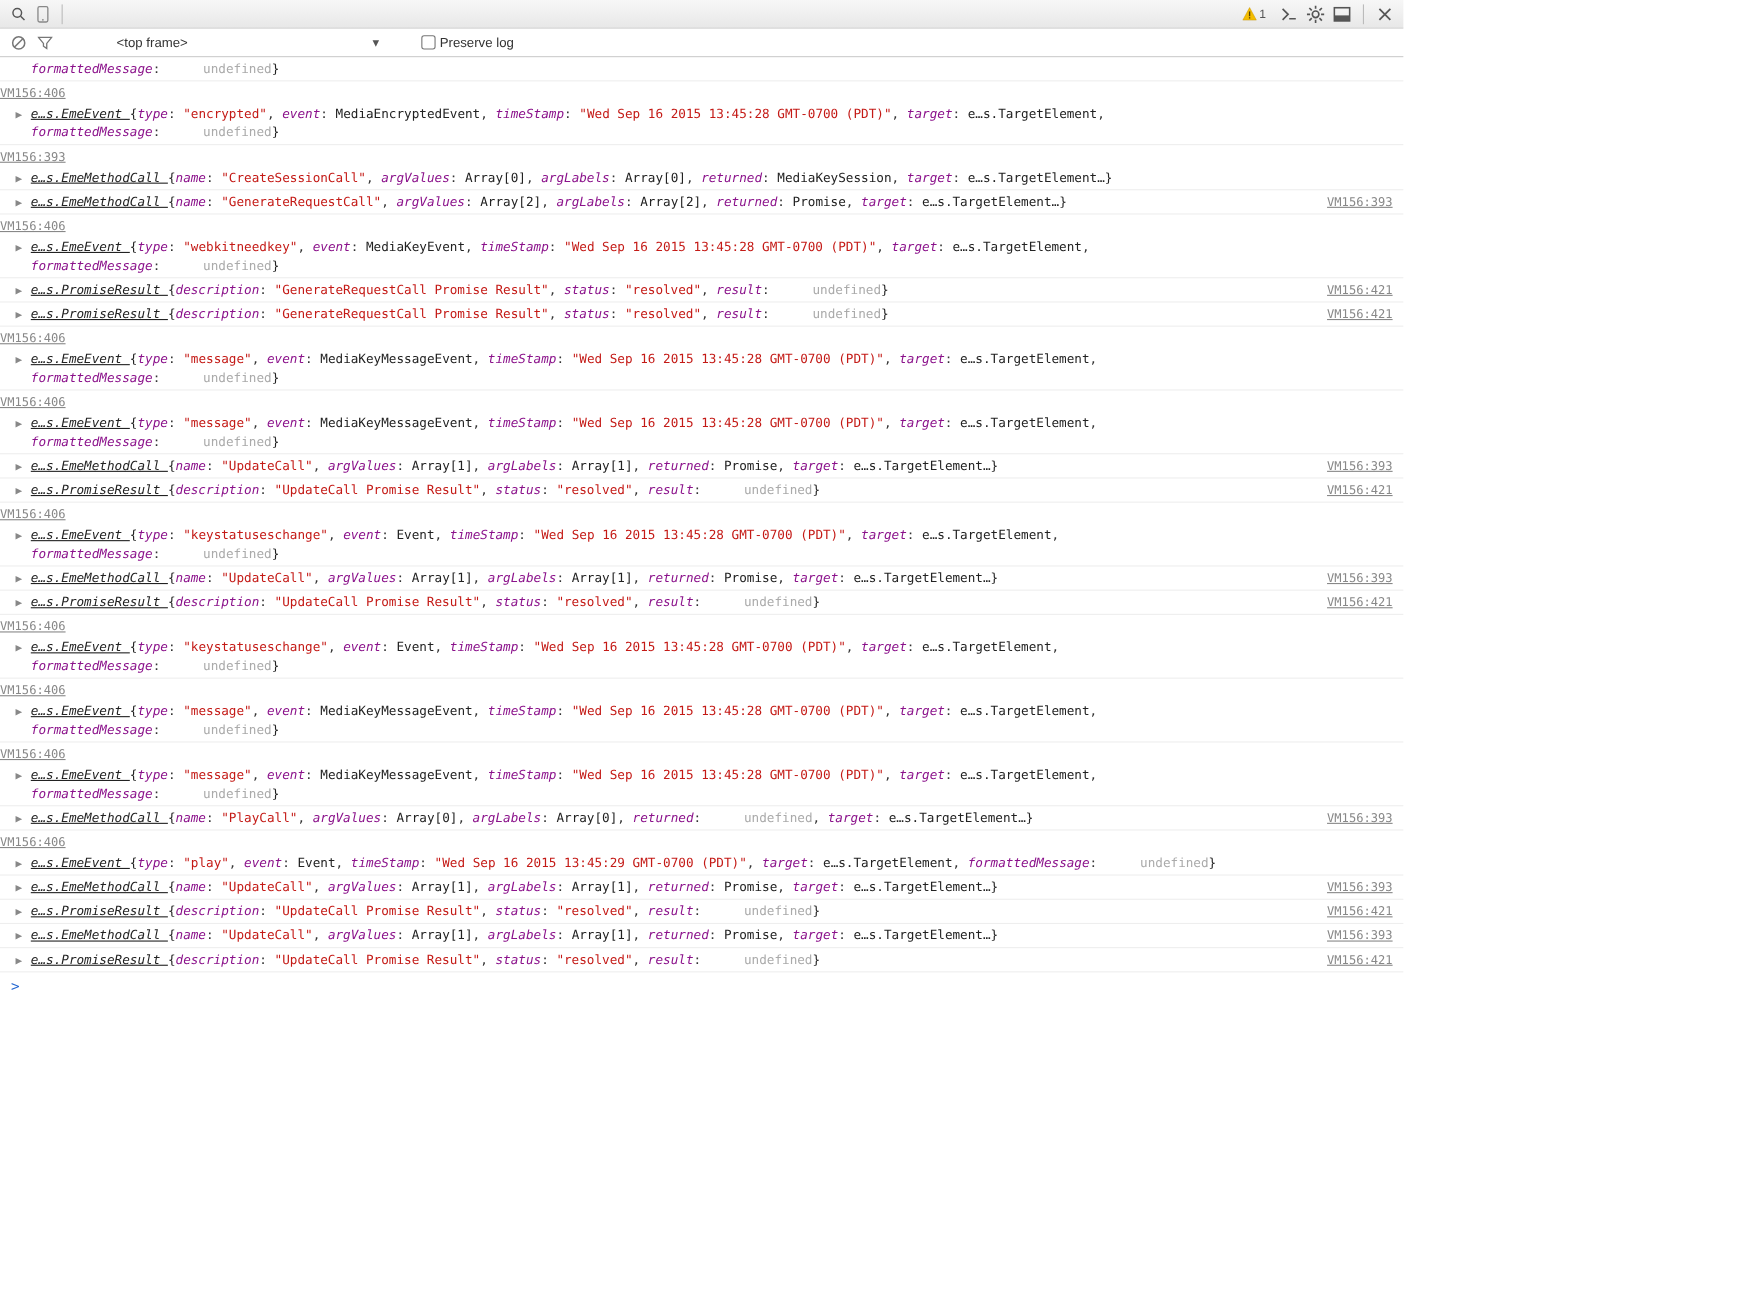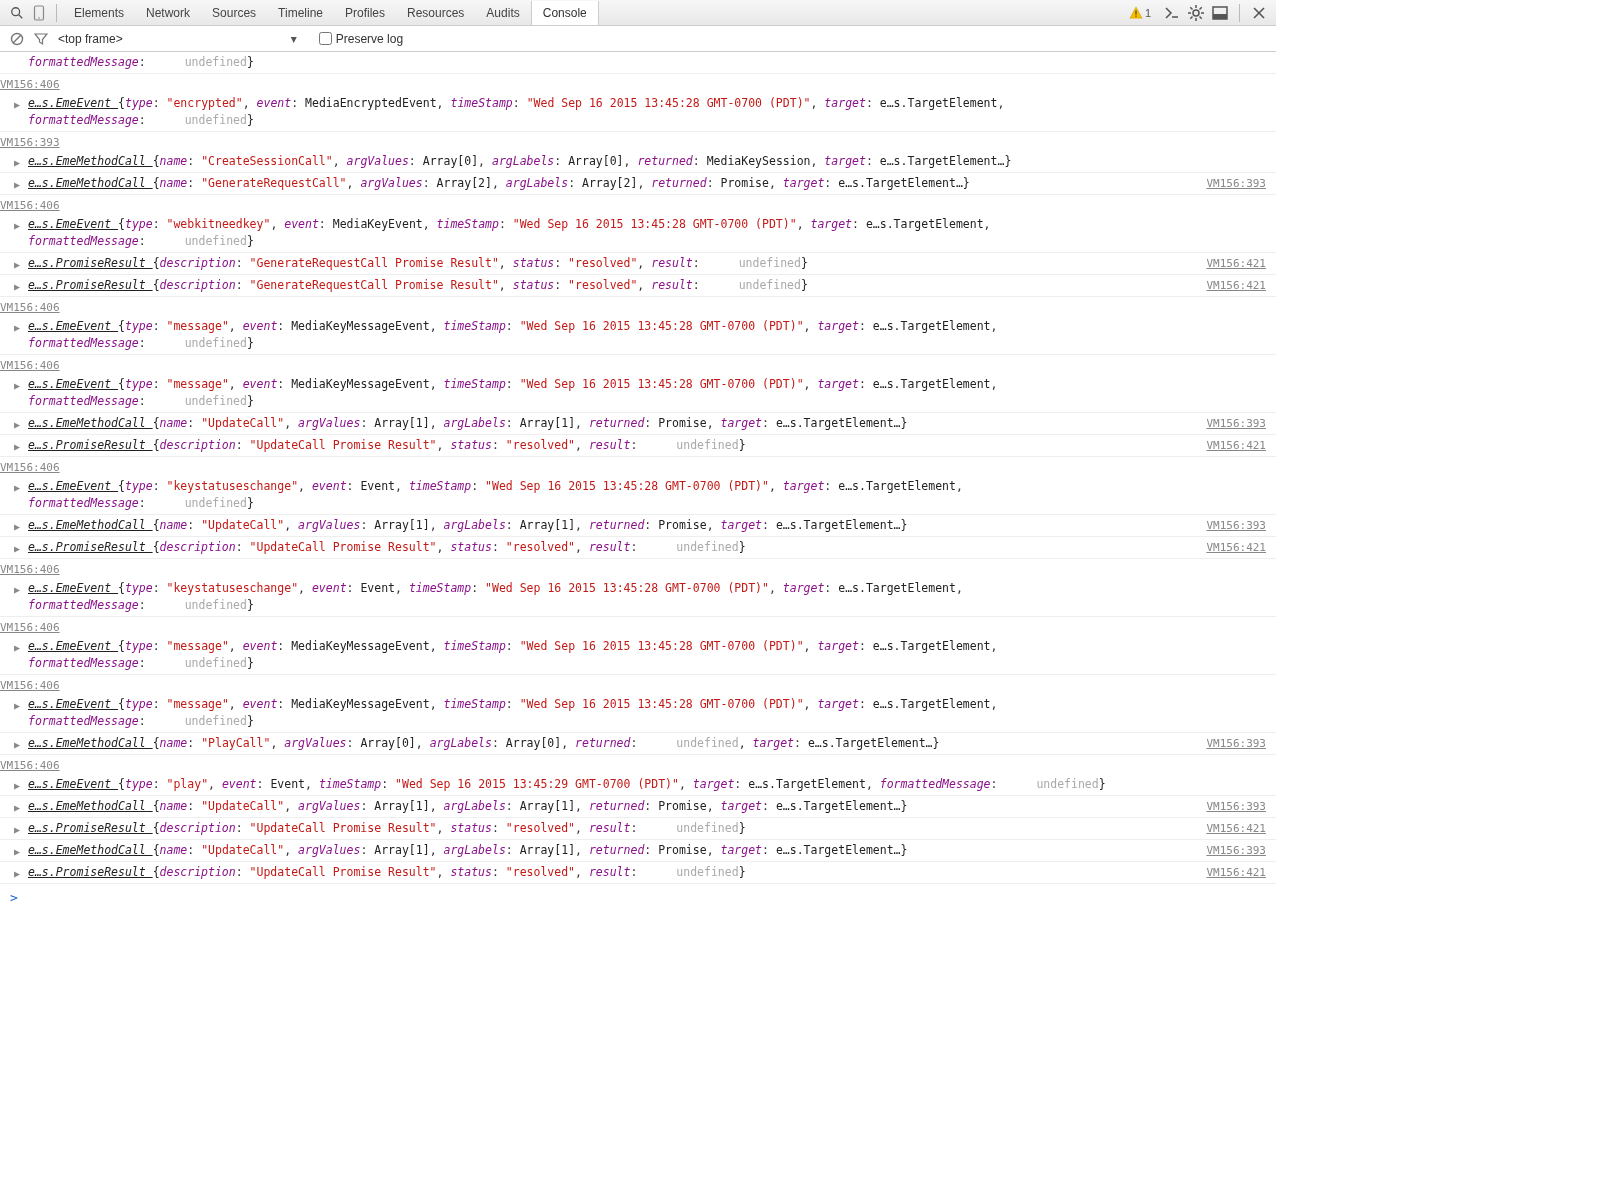--- a/index.html
+++ b/index.html
@@ -52,22 +52,23 @@
   .subbar {
     display: flex; align-items: center;
     height: 26px;
     border-bottom: 1px solid #ccc;
     padding: 0 10px;
     gap: 10px;
   }
   .subbar .frame-sel {
     display:flex; gap:4px;
     border:none;
-  }
-  .subbar .chk { display:flex; align-items:center; gap:4px; color:#333; margin-left: 12px;}
+    margin-left:48px;
+  }
+  .subbar .chk { display:flex; align-items:center; gap:4px; color:#333; margin-left: 28px;}
   .console {
     font-family: Menlo, Consolas, monospace;
     font-size: 11.5px;
     line-height: 17px;
   }
   .log-entry {
     border-bottom: 1px solid #eee;
     padding: 2px 10px 2px 28px;
     position: relative;
   }
@@ -115,30 +116,20 @@
         <line x1="10" y1="10" x2="14" y2="14" stroke="#555" stroke-width="1.5"></line>
       </svg>
   </div>
   <div class="icon-btn">
     <svg width="12" height="16" viewBox="0 0 12 16">
         <rect x="1.5" y="1" width="9" height="14" rx="1.5" fill="none" stroke="#888" stroke-width="1.2"></rect>
         <circle cx="6" cy="13" r="0.8" fill="#888"></circle>
       </svg>
   </div>
   <div class="divider"></div>
-  <div id="tabs-container" style="display: flex;">
-      <div class="tab">Elements</div>
-      <div class="tab">Network</div>
-      <div class="tab">Sources</div>
-      <div class="tab">Timeline</div>
-      <div class="tab">Profiles</div>
-      <div class="tab">Resources</div>
-      <div class="tab">Audits</div>
-      <div class="tab active">Console</div>
-    </div>
   <div class="right">
     <div class="warn">
       <svg width="14" height="14" viewBox="0 0 16 16">
           <path d="M8 1 L15 14 H1 Z" fill="#f4bd00" stroke="#c99400" stroke-width="0.5"></path>
           <rect x="7.3" y="5" width="1.4" height="5" fill="#5a4300"></rect>
           <rect x="7.3" y="11" width="1.4" height="1.4" fill="#5a4300"></rect>
         </svg>
       <span style="margin-left:2px">1</span>
     </div>
     <div class="icon-btn">

